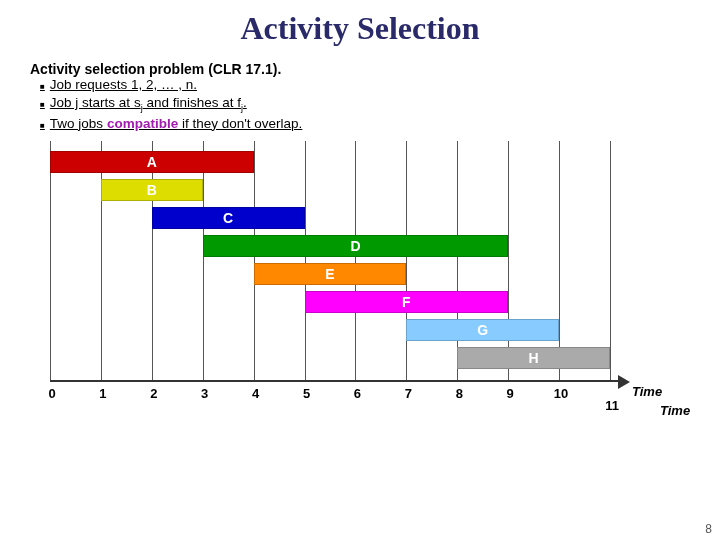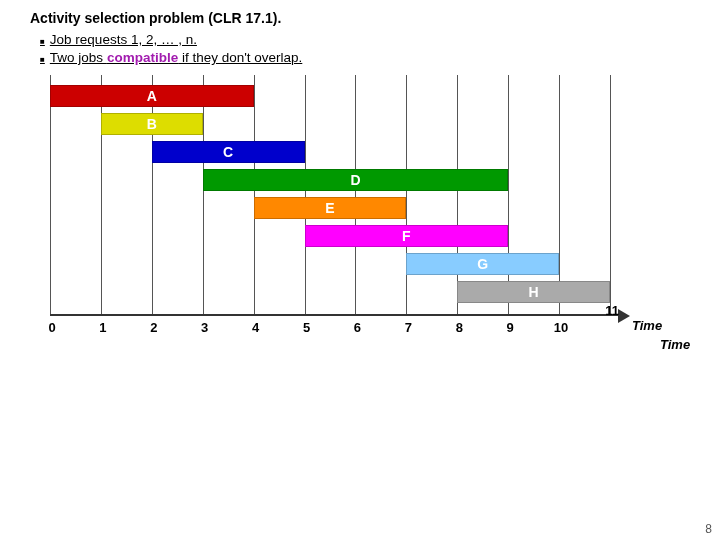--- a/index.html
+++ b/index.html
@@ -20,21 +20,20 @@
       text-align: center;
       font-size: 32px;
       font-weight: bold;
       color: #2a2a6a;
       margin-bottom: 14px;
       font-family: 'Times New Roman', serif;
     }
     .intro {
       font-size: 14px;
       font-weight: bold;
-      margin-bottom: 6px;
       color: #000;
     }
     .bullets {
       list-style: none;
       margin-left: 10px;
       margin-bottom: 10px;
     }
     .bullets li {
       font-size: 13.5px;
       margin-bottom: 3px;
@@ -128,26 +127,30 @@
       bottom: 4px;
       right: 8px;
       font-size: 12px;
       color: #555;
     }
   </style>
 </head>
 <body>
 
 <div class="page">
+  <div class="title">Activity Selection</div>
 
   <div class="intro">Activity selection problem (CLR 17.1).</div>
 
   <ul class="bullets">
     <li>
       <span>Job requests 1, 2, … , n.</span>
+    </li>
+    <li>
+      <span>Job j starts at s<sub>j</sub> and finishes at f<sub>j</sub>.</span>
     </li>
     <li>
       <span>Two jobs <span class="compatible">compatible</span> if they don't overlap.</span>
     </li>
   </ul>
 
   <div class="chart-area">
     <div class="gantt-container" style="height: 279px;">
 
     <div class="grid-line" style="left: 0px; height: 239px;"></div>
@@ -176,20 +179,20 @@
         <div class="x-label" style="position: absolute; top: 245px; left: 42.9091px; width: 20px; text-align: center;">1</div>
         <div class="x-label" style="position: absolute; top: 245px; left: 93.8182px; width: 20px; text-align: center;">2</div>
         <div class="x-label" style="position: absolute; top: 245px; left: 144.727px; width: 20px; text-align: center;">3</div>
         <div class="x-label" style="position: absolute; top: 245px; left: 195.636px; width: 20px; text-align: center;">4</div>
         <div class="x-label" style="position: absolute; top: 245px; left: 246.545px; width: 20px; text-align: center;">5</div>
         <div class="x-label" style="position: absolute; top: 245px; left: 297.455px; width: 20px; text-align: center;">6</div>
         <div class="x-label" style="position: absolute; top: 245px; left: 348.364px; width: 20px; text-align: center;">7</div>
         <div class="x-label" style="position: absolute; top: 245px; left: 399.273px; width: 20px; text-align: center;">8</div>
         <div class="x-label" style="position: absolute; top: 245px; left: 450.182px; width: 20px; text-align: center;">9</div>
         <div class="x-label" style="position: absolute; top: 245px; left: 501.091px; width: 20px; text-align: center;">10</div>
-        <div class="x-label" style="position: absolute; top: 228px; left: 552px; width: 20px; text-align: center;">11</div>
+        <div class="x-label" style="position: absolute; top: 257px; left: 552px; width: 20px; text-align: center;">11</div>
         <div style="position: absolute; top: 243px; left: 582px; font-weight: bold; font-style: italic; font-size: 13px;">Time</div>
       </div>
     <div class="time-label">Time</div>
   </div>
 </div>
 
 <div class="slide-num">8</div>
 
 </body></html>

